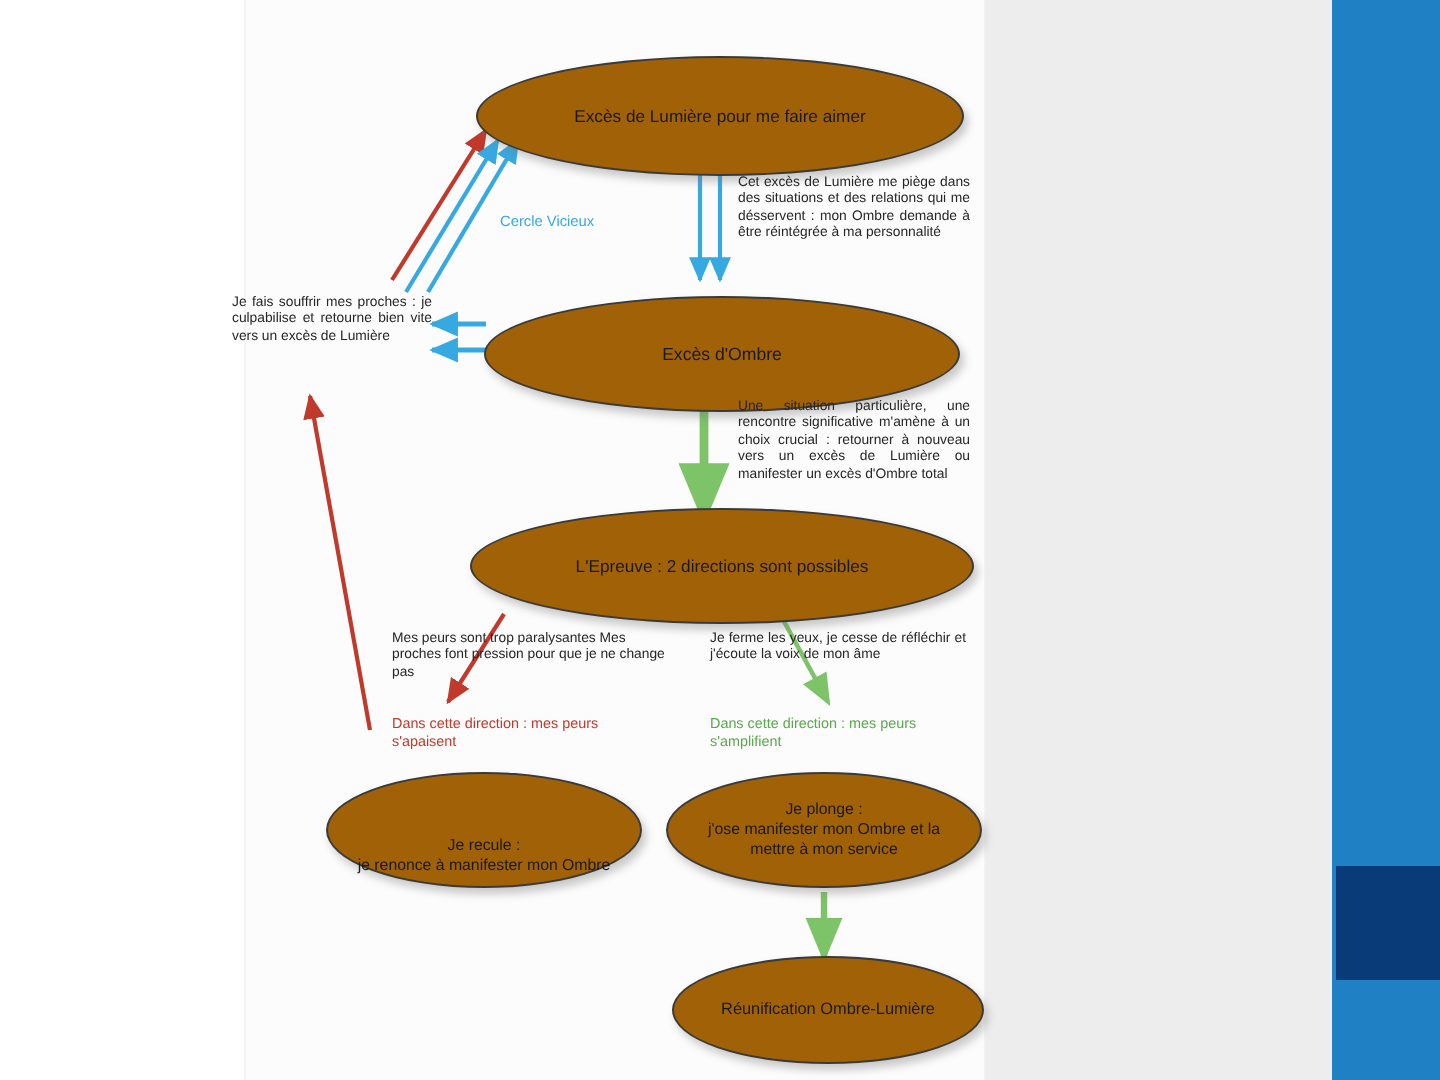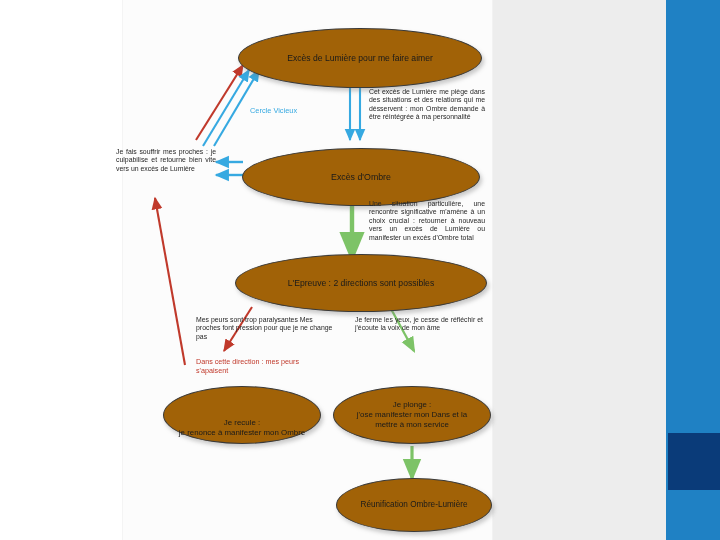--- a/index.html
+++ b/index.html
@@ -170,21 +170,21 @@
     <div class="ellipse" style="left:163px; top:386px; width:158px; height:58px; font-size:7.9px;">
       <span>
         <span style="display:block;padding:0;margin-top:26px;">Je recule :</span>
         <span style="display:block;padding:0;">je renonce à manifester mon Ombre</span>
       </span>
     </div>
 
     <div class="ellipse" style="left:333px; top:386px; width:158px; height:58px; font-size:7.9px;">
       <span>
         <span style="display:block;padding:0;">Je plonge :</span>
-        <span style="display:block;padding:0;">j'ose manifester mon Dans et la</span>
+        <span style="display:block;padding:0;">j'ose manifester mon Ombre et la</span>
         <span style="display:block;padding:0;">mettre à mon service</span>
       </span>
     </div>
 
     <div class="ellipse" style="left:336px; top:478px; width:156px; height:54px; font-size:8.2px;">
       <span>Réunification Ombre-Lumière</span>
     </div>
 
     <div class="note caption-cyan" style="left:250px; top:106px; width:86px; font-size:7.4px; text-align:left;">
       <span>Cercle Vicieux</span>
@@ -207,15 +207,18 @@
     </div>
 
     <div class="note" style="left:355px; top:316px; width:128px; font-size:6.9px;">
       <span>Je ferme les yeux, je cesse de réfléchir et j'écoute la voix de mon âme</span>
     </div>
 
     <div class="note caption-red" style="left:196px; top:358px; width:130px; font-size:7.2px; text-align:left;">
       <span>Dans cette direction : mes peurs s'apaisent</span>
     </div>
 
+    <div class="note caption-green" style="left:355px; top:358px; width:128px; font-size:7.2px; text-align:left;">
+      <span>Dans cette direction : mes peurs s'amplifient</span>
+    </div>
 
   </div>
 </div>
 
 </body></html>

